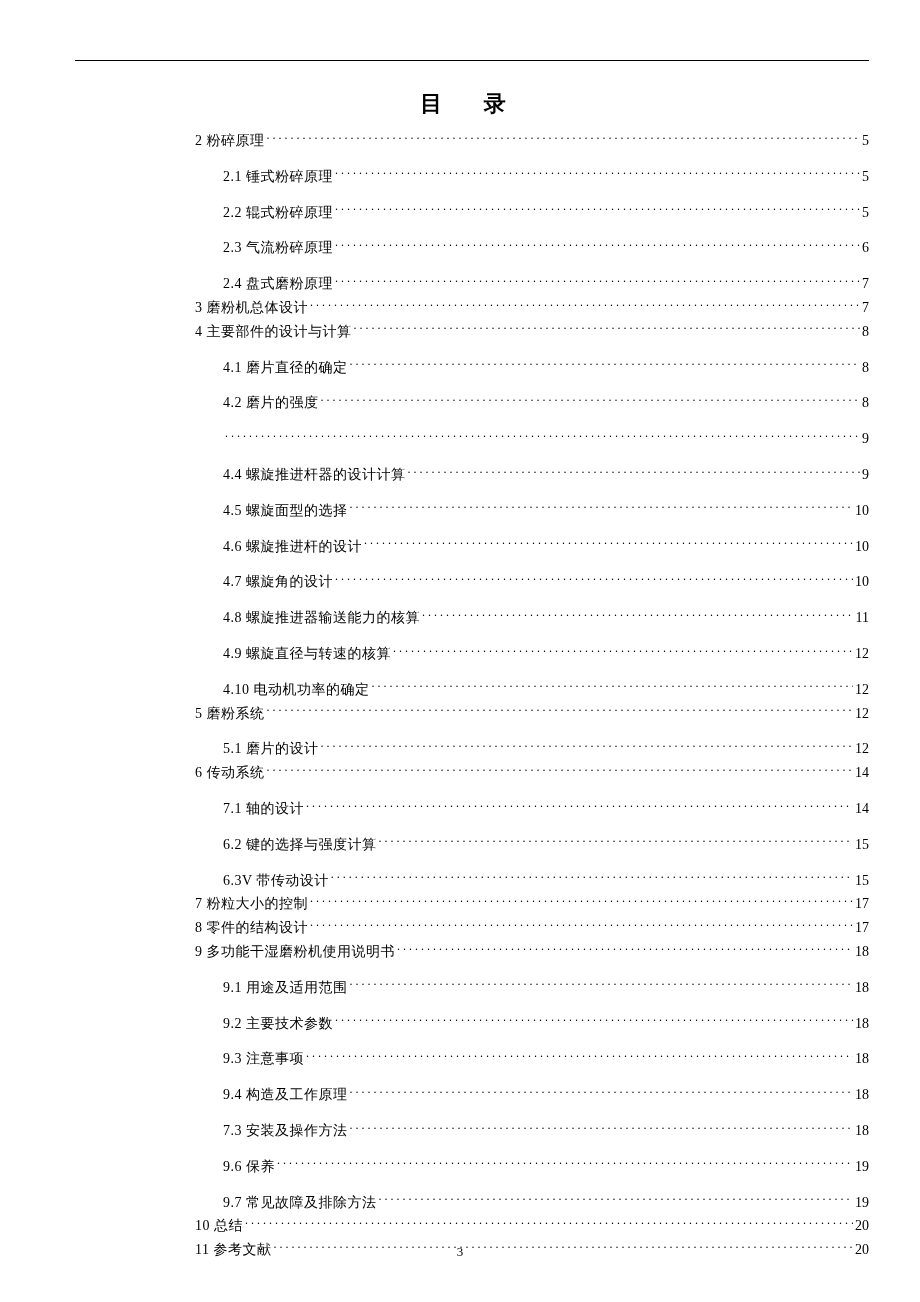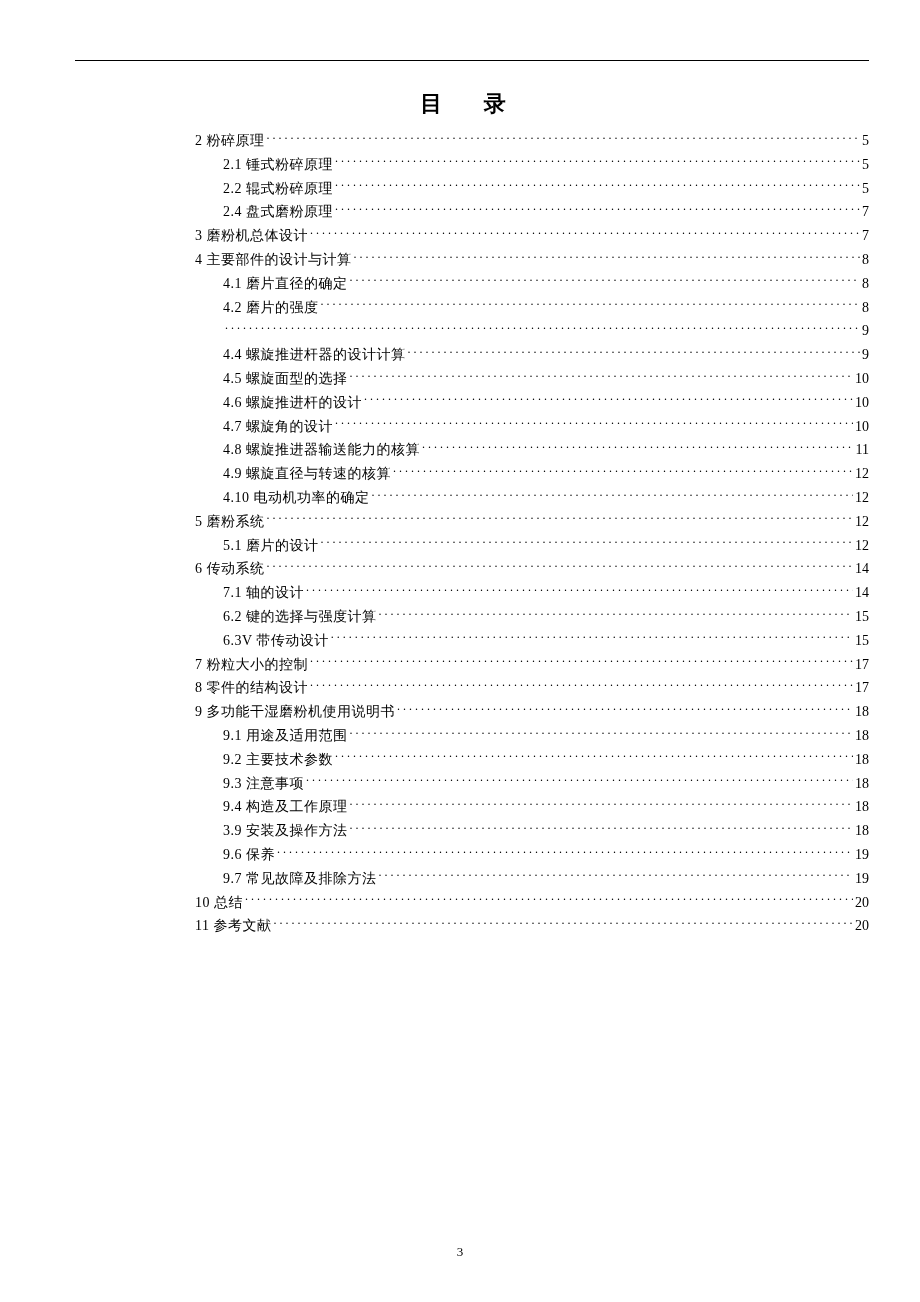--- a/index.html
+++ b/index.html
@@ -32,20 +32,21 @@
     }
     .toc-row {
       display: flex;
       align-items: baseline;
       font-size: 14px;
       line-height: 1.7;
       white-space: nowrap;
     }
     .toc-row.level2 {
       padding-left: 28px;
+      margin-top: 12px;
     }
     .toc-label {
       flex: 0 0 auto;
       letter-spacing: 0.5px;
     }
     .toc-leader {
       flex: 1 1 auto;
       overflow: hidden;
       position: relative;
       height: 1em;
@@ -89,20 +90,25 @@
         <span class="toc-label">2.1 锤式粉碎原理</span>
         <span class="toc-leader"></span>
         <span class="toc-page">5</span>
       </div>
       <div class="toc-row level2">
         <span class="toc-label">2.2 辊式粉碎原理</span>
         <span class="toc-leader"></span>
         <span class="toc-page">5</span>
       </div>
       <div class="toc-row level2">
+        <span class="toc-label">2.3 气流粉碎原理</span>
+        <span class="toc-leader"></span>
+        <span class="toc-page">6</span>
+      </div>
+      <div class="toc-row level2">
         <span class="toc-label">2.4 盘式磨粉原理</span>
         <span class="toc-leader"></span>
         <span class="toc-page">7</span>
       </div>
       <div class="toc-row">
         <span class="toc-label">3 磨粉机总体设计</span>
         <span class="toc-leader"></span>
         <span class="toc-page">7</span>
       </div>
       <div class="toc-row">
@@ -218,21 +224,21 @@
         <span class="toc-label">9.3 注意事项</span>
         <span class="toc-leader"></span>
         <span class="toc-page">18</span>
       </div>
       <div class="toc-row level2">
         <span class="toc-label">9.4 构造及工作原理</span>
         <span class="toc-leader"></span>
         <span class="toc-page">18</span>
       </div>
       <div class="toc-row level2">
-        <span class="toc-label">3.9 安装及操作方法</span>
+        <span class="toc-label">7.3 安装及操作方法</span>
         <span class="toc-leader"></span>
         <span class="toc-page">18</span>
       </div>
       <div class="toc-row level2">
         <span class="toc-label">9.6 保养</span>
         <span class="toc-leader"></span>
         <span class="toc-page">19</span>
       </div>
       <div class="toc-row level2">
         <span class="toc-label">9.7 常见故障及排除方法</span>

